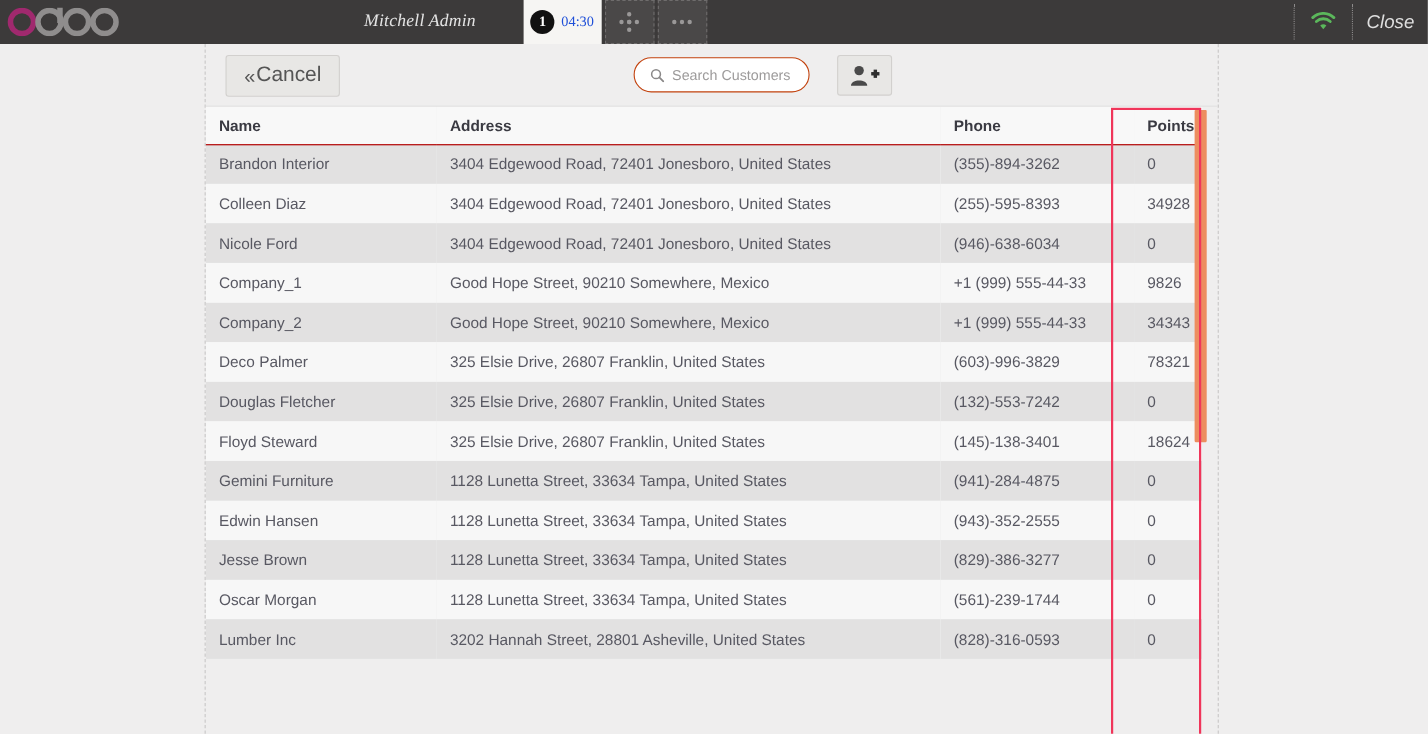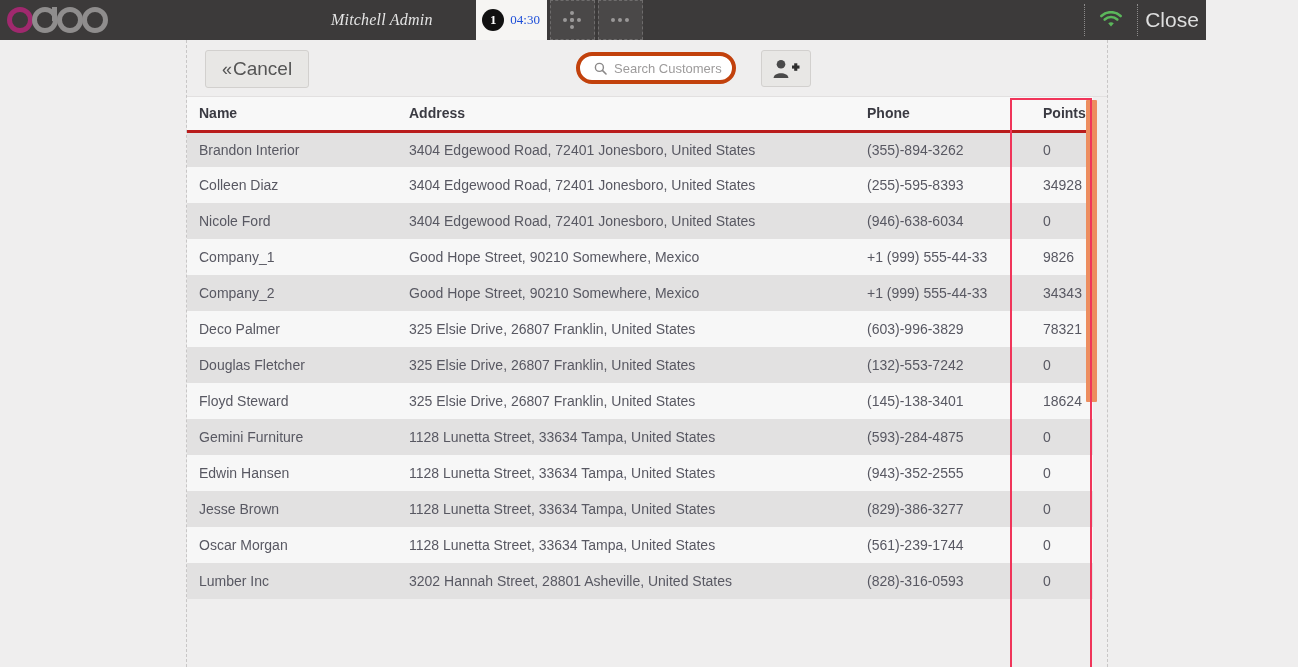--- a/index.html
+++ b/index.html
@@ -9,21 +9,21 @@
     height: 667px;
     overflow: hidden;
     font-family: "Liberation Sans", sans-serif;
     background: #efeeee;
   }
 
   
   .topbar {
     position: absolute;
     top: 0; left: 0;
-    width: 1206px;
+    width: 1298px;
     height: 40px;
     background: #3c3a3a;
     display: flex;
     align-items: stretch;
     gap: 23px;
   }
 
   .logo {
     width: 115px;
     display: flex;
@@ -113,21 +113,22 @@
     margin: 4px 0;
   }
   .wifi-cell {
     width: 52px;
     display: flex; align-items: center; justify-content: center;
   }
   .close-cell {
     width: 68px;
     display: flex; align-items: center; justify-content: center;
     color: #dedede;
-    font-size: 21px;
+    font-size: 17px;
+    font-style: italic;
   }
 
   
   .pane {
     position: absolute;
     top: 40px;
     left: 186px;
     width: 922px;
     height: 627px;
     border-left: 1px dashed #c8c6c6;
@@ -155,21 +156,21 @@
     cursor: pointer;
     font-family: "Liberation Sans", sans-serif;
   }
   .cancel-chev { margin-right: 1px; font-size: 18px; }
 
   .search-wrap {
     position: absolute;
     left: 389px; top: 12px;
     width: 160px; height: 32px;
     background: #fff;
-    border: 4px solid #c2410c;
+    border: 1px solid #c2410c;
     border-radius: 16px;
     display: flex; align-items: center;
     padding-left: 14px;
   }
   .search-icon { flex: 0 0 auto; margin-right: 7px; display:block; }
   .search-input {
     border: none;
     outline: none;
     background: transparent;
     font-size: 13px;
@@ -204,21 +205,21 @@
     font-size: 14px;
   }
   table.cust th {
     text-align: left;
     font-weight: bold;
     color: #3a3a42;
     background: #f8f8f8;
     height: 34px;
     padding: 0 0 0 12px;
     font-size: 14px;
-    border-bottom: 3px solid #b91c1c;
+    border-bottom: 1px solid #b91c1c;
   }
   table.cust td {
     color: #585862;
     height: 36px;
     padding: 0 0 0 12px;
     font-size: 14px;
     white-space: nowrap;
     overflow: hidden;
   }
   table.cust tbody tr:nth-child(odd) { background: #e2e1e1; }
@@ -394,21 +395,21 @@
           </tr>
           <tr>
             <td>Floyd Steward</td>
             <td>325 Elsie Drive, 26807 Franklin, United States</td>
             <td>(145)-138-3401</td>
             <td>18624</td>
           </tr>
           <tr>
             <td>Gemini Furniture</td>
             <td>1128 Lunetta Street, 33634 Tampa, United States</td>
-            <td>(593)-284-4875</td>
+            <td>(941)-284-4875</td>
             <td>0</td>
           </tr>
           <tr>
             <td>Edwin Hansen</td>
             <td>1128 Lunetta Street, 33634 Tampa, United States</td>
             <td>(943)-352-2555</td>
             <td>0</td>
           </tr>
           <tr>
             <td>Jesse Brown</td>

